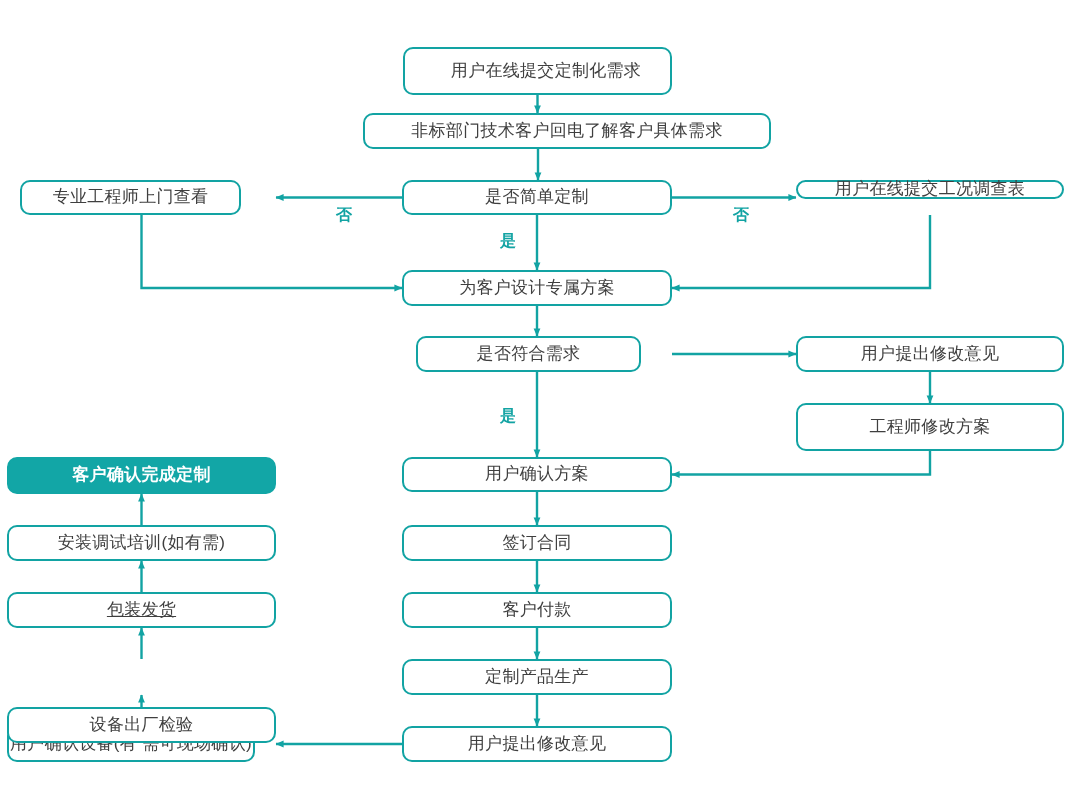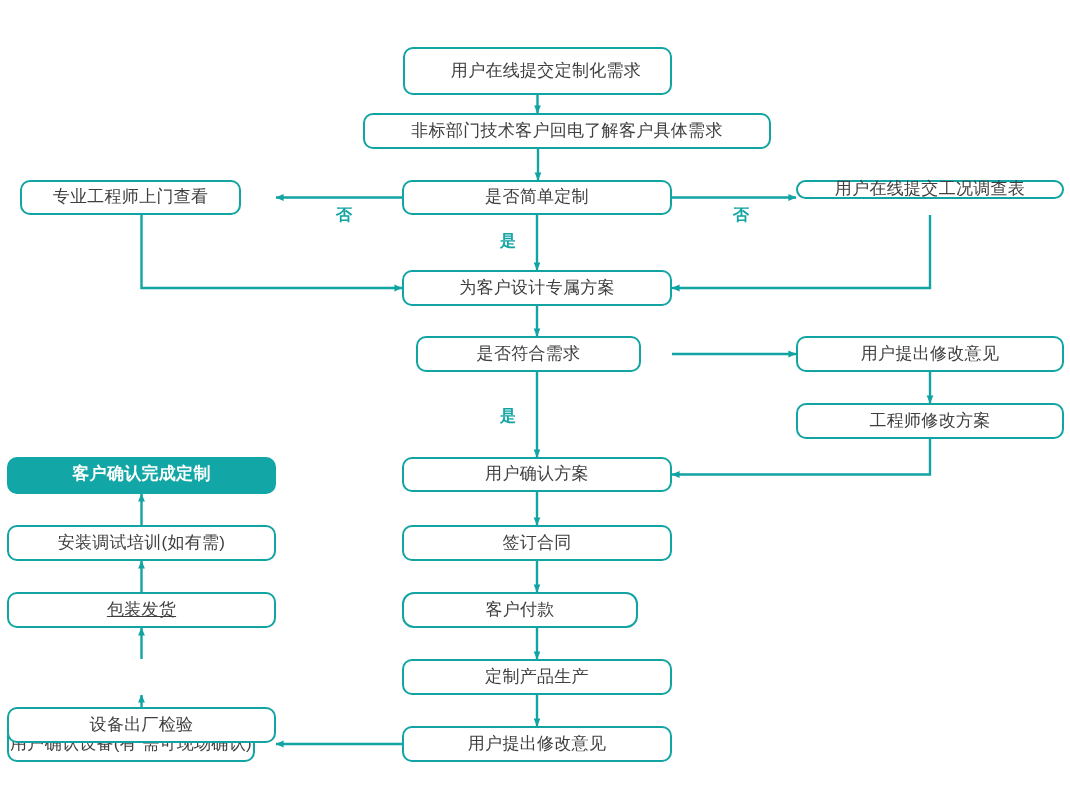--- a/index.html
+++ b/index.html
@@ -119,33 +119,33 @@
     </div>
 
   <div class="node" style="left: 416px; top: 336px; width: 225px; height: 36px;">
       <span>是否符合需求</span>
     </div>
 
   <div class="node" style="left: 796px; top: 336px; width: 268px; height: 36px;">
       <span>用户提出修改意见</span>
     </div>
 
-  <div class="node" style="left: 796px; top: 403px; width: 268px; height: 36px;">
+  <div class="node" style="left: 796px; top: 403px; width: 268px; height: 48px;">
       <span>工程师修改方案</span>
     </div>
 
   <div class="node" style="left: 402px; top: 457px; width: 270px; height: 35px;">
       <span>用户确认方案</span>
     </div>
 
   <div class="node" style="left: 402px; top: 525px; width: 270px; height: 36px;">
       <span>签订合同</span>
     </div>
 
-  <div class="node" style="left: 402px; top: 592px; width: 236px; height: 36px; border-radius: 12px;">
+  <div class="node" style="left: 402px; top: 592px; width: 270px; height: 36px;">
       <span>客户付款</span>
     </div>
 
   <div class="node" style="left: 402px; top: 659px; width: 270px; height: 36px;">
       <span>定制产品生产</span>
     </div>
 
   <div class="node" style="left: 402px; top: 726px; width: 270px; height: 36px;">
       <span>用户提出修改意见</span>
     </div>
@@ -159,21 +159,21 @@
     </div>
 
   <div class="node" style="left: 7px; top: 592px; width: 269px; height: 36px; text-decoration: underline;">
       <span>包装发货</span>
     </div>
 
   <div class="node" style="left: 7px; top: 525px; width: 269px; height: 36px;">
       <span>安装调试培训(如有需)</span>
     </div>
 
-  <div class="node filled" style="left: 7px; top: 457px; width: 269px; height: 37px; font-family: Liberation Mono, monospace;">
+  <div class="node filled" style="left: 7px; top: 457px; width: 269px; height: 37px;">
       <span>客户确认完成定制</span>
     </div>
 
   <div class="edge-label" style="left: 336px; top: 207px;">否</div>
   <div class="edge-label" style="left: 733px; top: 207px;">否</div>
   <div class="edge-label" style="left: 500px; top: 233px;">是</div>
   <div class="edge-label" style="left: 500px; top: 408px;">是</div>
 
 </div>
 

